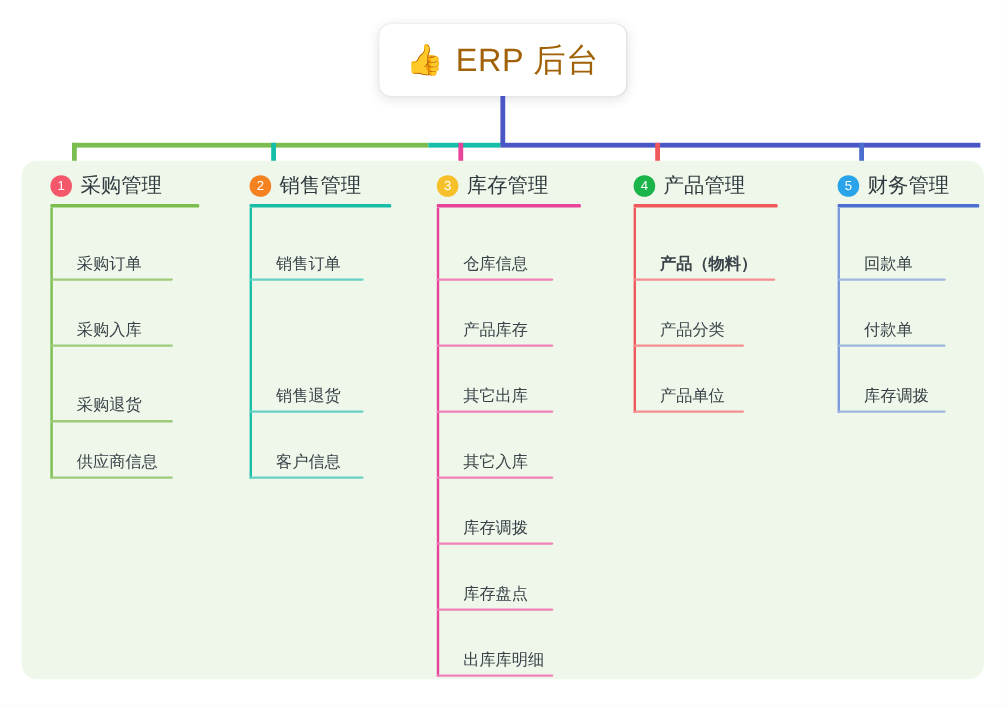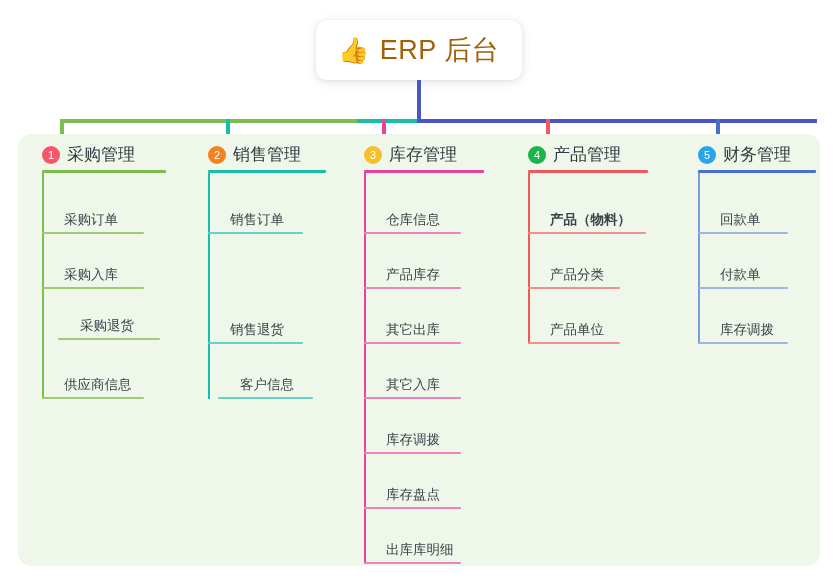--- a/index.html
+++ b/index.html
@@ -94,21 +94,21 @@
           <div class="head-rule" style="width: 124px; background: rgb(124, 189, 79);"></div>
           <div class="spine" style="top: 39px; height: 226px; background: rgb(124, 189, 79);"></div>
           <div class="leaf" style="top: 54px; left: 0px; width: 128px; height: 46px;">
             <div class="leaf-label">采购订单</div>
             <div class="leaf-rule" style="width: 102px; background: rgb(158, 203, 122);"></div>
           </div>
           <div class="leaf" style="top: 109px; left: 0px; width: 128px; height: 46px;">
             <div class="leaf-label">采购入库</div>
             <div class="leaf-rule" style="width: 102px; background: rgb(158, 203, 122);"></div>
           </div>
-          <div class="leaf" style="top: 160px; left: 0px; width: 128px; height: 46px; margin-left: 16px;">
+          <div class="leaf" style="top: 172px; left: 0px; width: 128px; height: 46px;">
             <div class="leaf-label">采购退货</div>
             <div class="leaf-rule" style="width: 102px; background: rgb(158, 203, 122);"></div>
           </div>
           <div class="leaf" style="top: 219px; left: 0px; width: 128px; height: 46px;">
             <div class="leaf-label">供应商信息</div>
             <div class="leaf-rule" style="width: 102px; background: rgb(158, 203, 122);"></div>
           </div>
         </div>
         <div class="col" style="left: 190px; width: 120px; height: 100%;">
           <div class="col-head">
@@ -118,21 +118,21 @@
           <div class="head-rule" style="width: 118px; background: rgb(23, 191, 168);"></div>
           <div class="spine" style="top: 39px; height: 226px; background: rgb(23, 191, 168);"></div>
           <div class="leaf" style="top: 54px; left: 0px; width: 120px; height: 46px;">
             <div class="leaf-label">销售订单</div>
             <div class="leaf-rule" style="width: 95px; background: rgb(103, 210, 196);"></div>
           </div>
           <div class="leaf" style="top: 164px; left: 0px; width: 120px; height: 46px;">
             <div class="leaf-label">销售退货</div>
             <div class="leaf-rule" style="width: 95px; background: rgb(103, 210, 196);"></div>
           </div>
-          <div class="leaf" style="top: 219px; left: 10px; width: 120px; height: 46px;">
+          <div class="leaf" style="top: 219px; left: 0px; width: 120px; height: 46px;">
             <div class="leaf-label">客户信息</div>
             <div class="leaf-rule" style="width: 95px; background: rgb(103, 210, 196);"></div>
           </div>
         </div>
         <div class="col" style="left: 346px; width: 122px; height: 100%;">
           <div class="col-head">
             <span class="badge" style="background: rgb(245, 192, 42);">3</span>
             <span class="col-title">库存管理</span>
           </div>
           <div class="head-rule" style="width: 120px; background: rgb(232, 66, 154);"></div>

